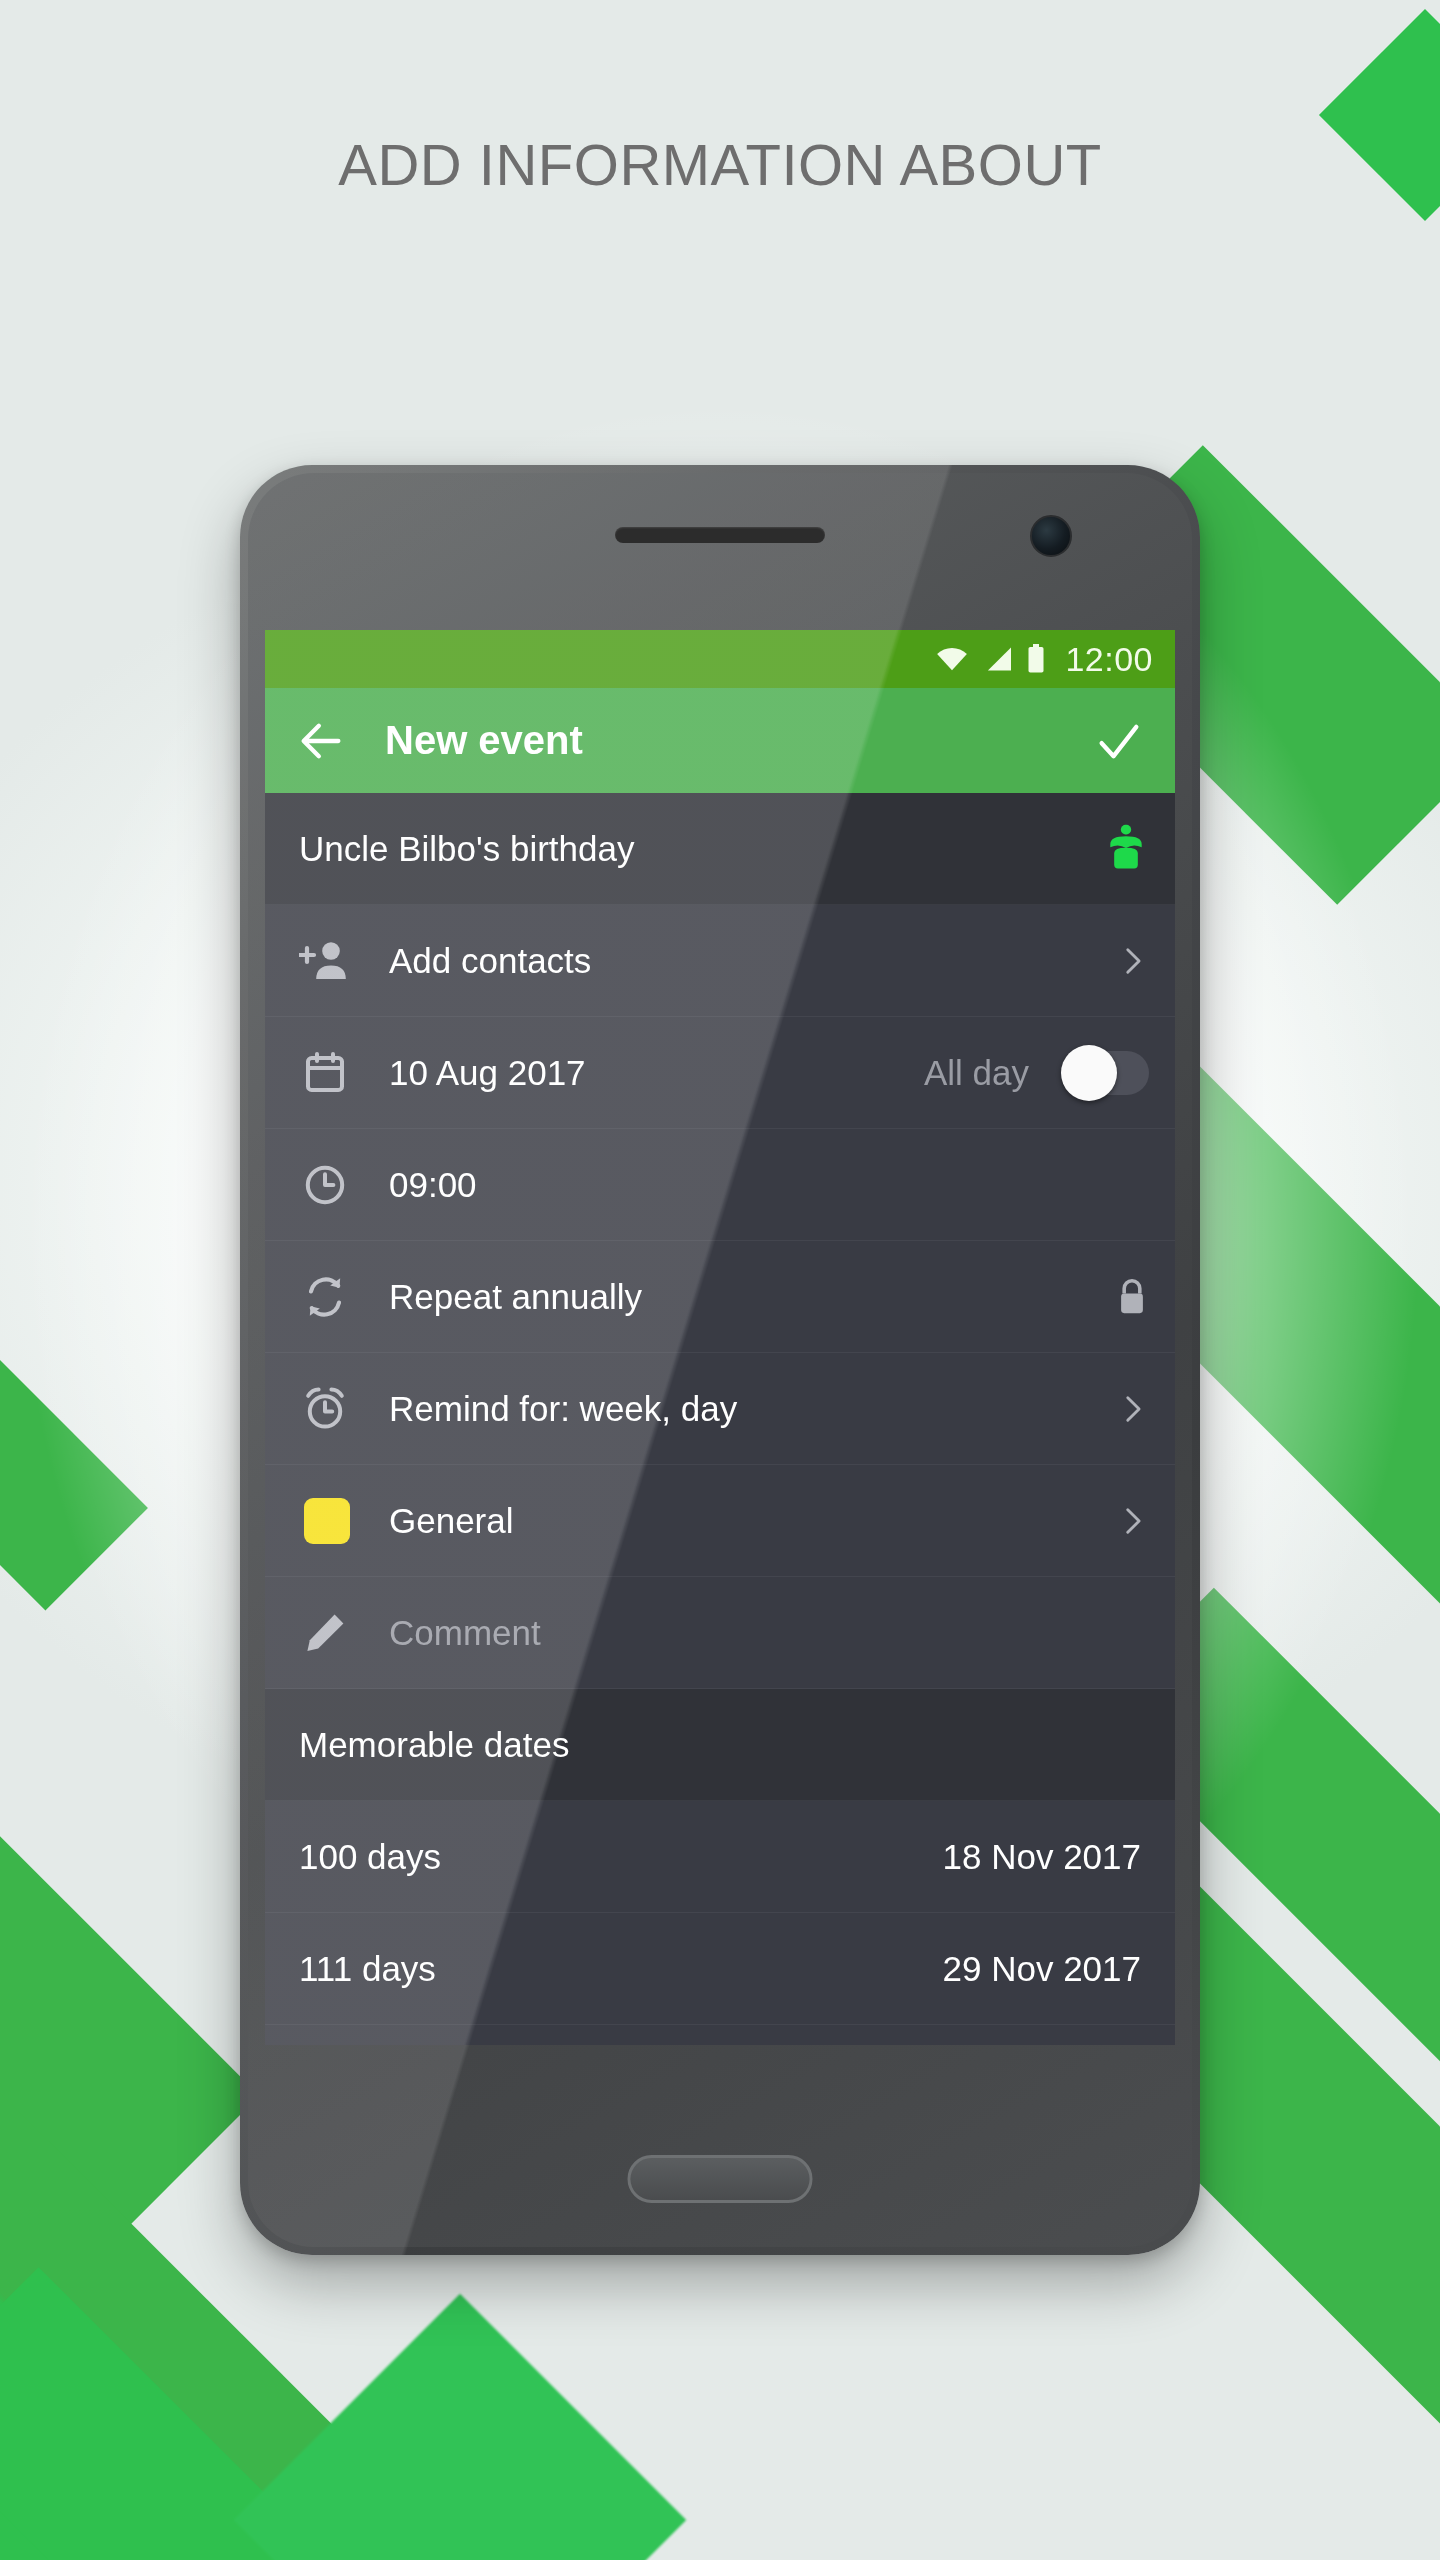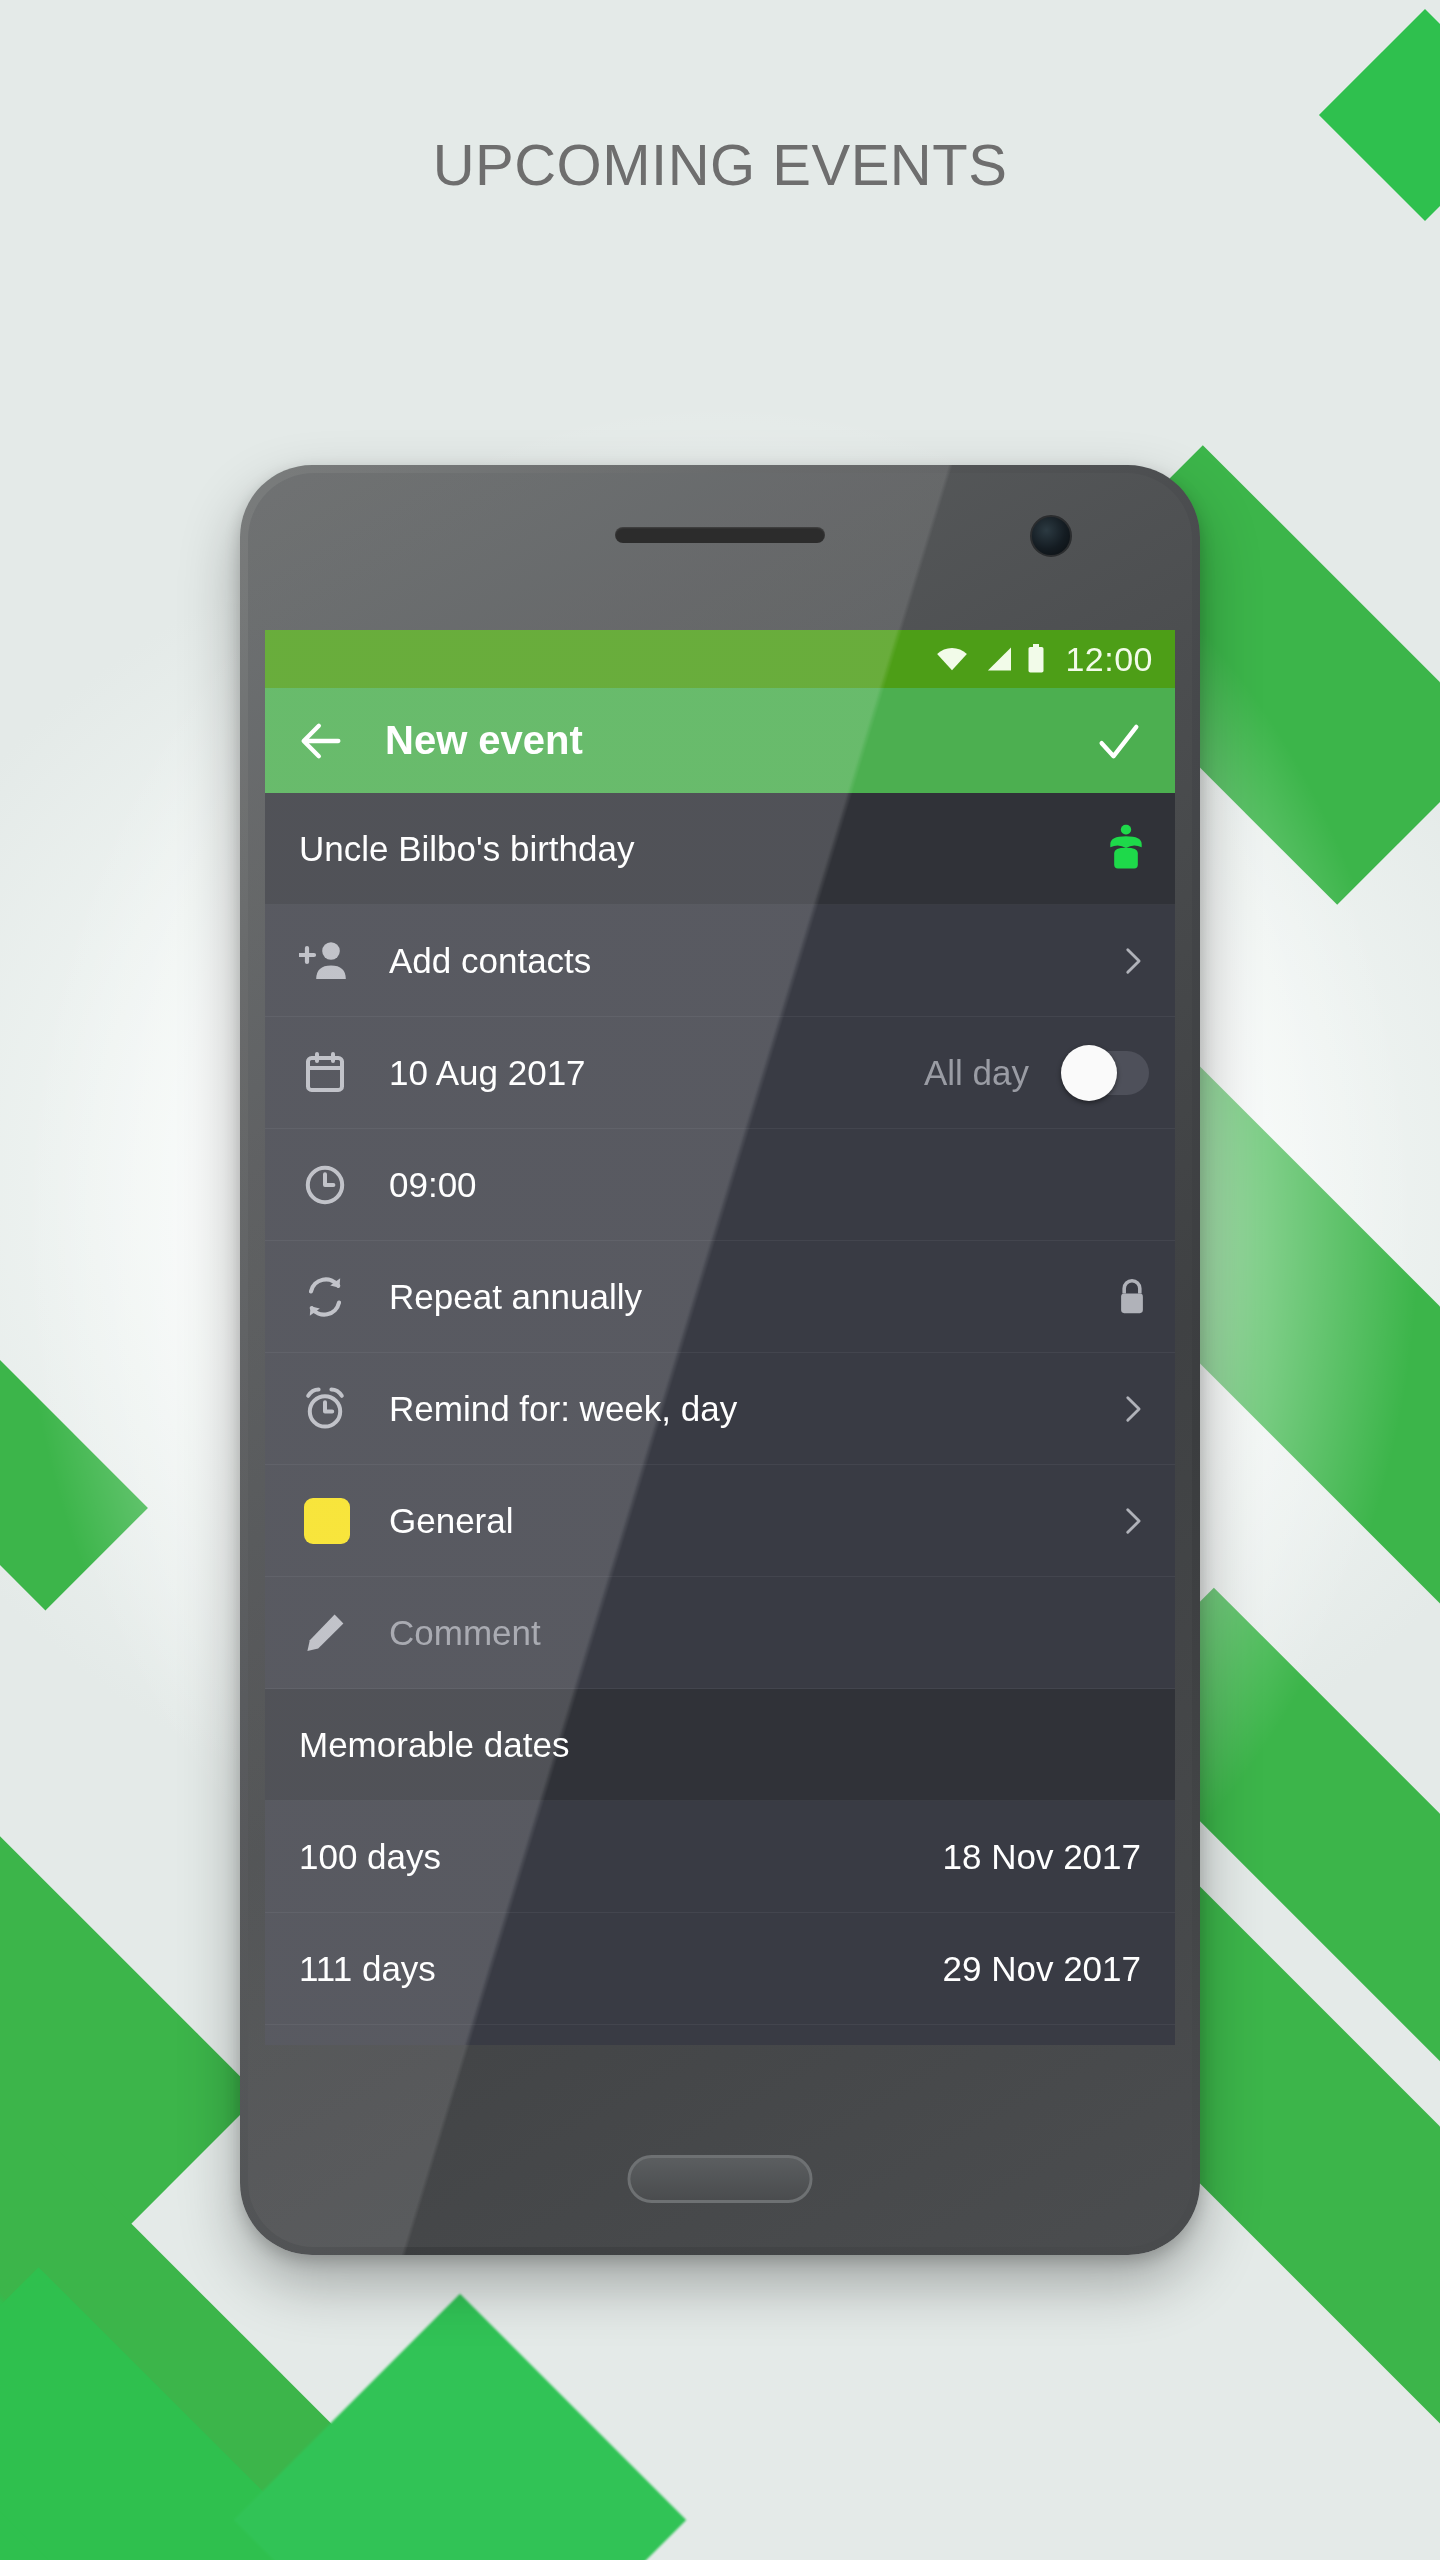--- a/index.html
+++ b/index.html
@@ -329,21 +329,21 @@
   <div class="bg-ribbon l1"></div>
   <div class="bg-ribbon l2"></div>
   <div class="bg-ribbon l3"></div>
   <div class="bg-ribbon l5"></div>
   <div class="bg-ribbon l4"></div>
   <div class="bottomglow"></div>
   <div class="white-veil"></div>
 </div>
 
 <div class="headline">
-  <div>UPCOMING EVENTS</div>
+  <div>ADD INFORMATION ABOUT</div>
 </div>
 
 <div class="phone">
   <div class="phone-inner"></div>
   <div class="speaker"></div>
   <div class="camera"></div>
   <div class="home-btn"></div>
 
   <div class="screen">
 

